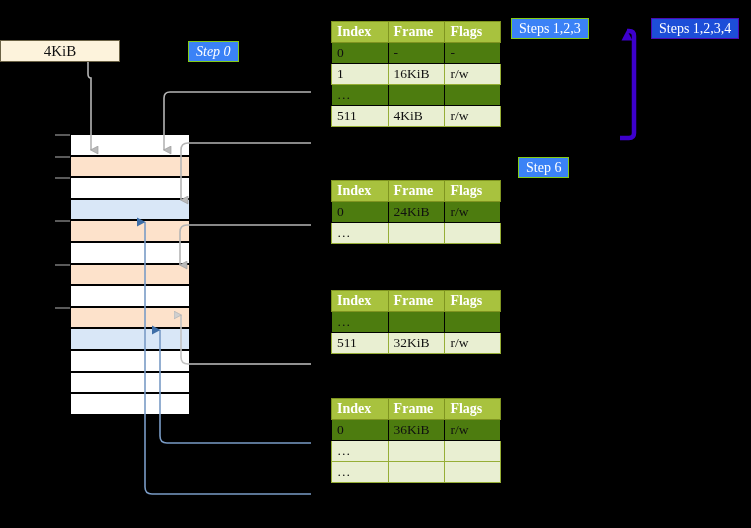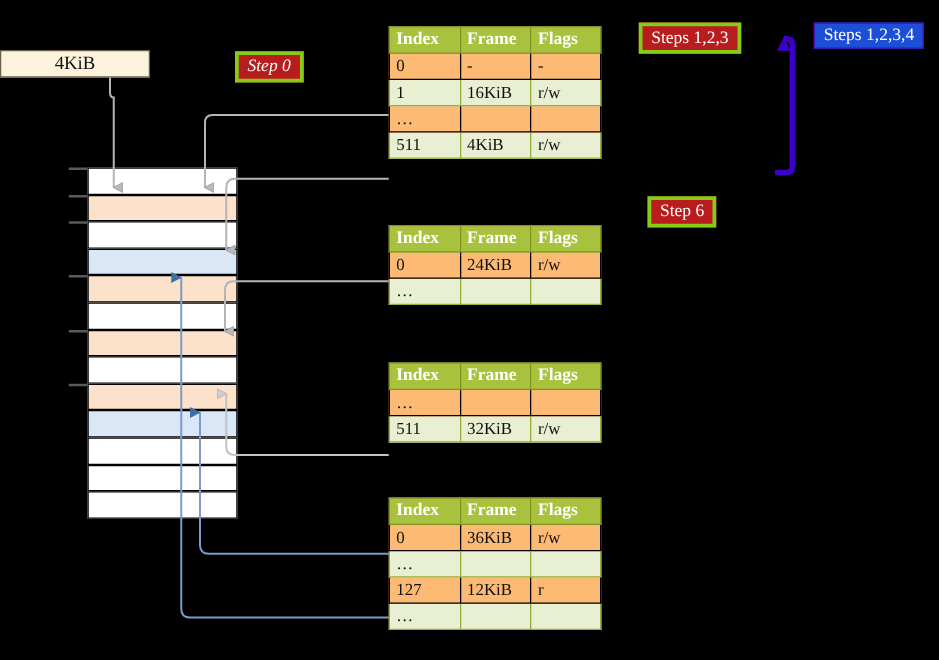--- a/index.html
+++ b/index.html
@@ -36,21 +36,21 @@
   .chip {
     position: absolute;
     color: #ffffff;
     font-size: 14px;
     line-height: 19px;
     padding: 0 7px;
     box-sizing: border-box;
     white-space: nowrap;
     text-align: center;
   }
-  .chip-red   { background: #b91c1c; border: 3px solid #84cc16; }
+  .chip-red   { background: #3b82f6; border: 1px solid #84cc16; }
   .chip-purple{ background: #1d4ed8; border: 1px solid #4a0bb5; }
 
   #chip-step0  { left: 188px; top: 41px; font-style: italic; }
   #chip-step123{ left: 511px; top: 18px; }
   #chip-step1234{ left: 651px; top: 18px; }
   #chip-step4  { left: 518px; top: 157px; }
 
   
   #memcol {
     position: absolute;
@@ -85,22 +85,23 @@
     left: 0; top: 0;
     width: 751px; height: 528px;
     pointer-events: none;
   }
 
   
   .ptable {
     position: absolute;
     width: 170px;
     border-collapse: collapse;
-    background: #fdba74;
+    background: #4d7c0f;
     font-size: 13.5px;
+    margin-left: 20px;
   }
   .ptable th, .ptable td {
     border: 1px solid #000000;
     padding: 2px 5px;
     height: 20px;
     box-sizing: border-box;
     text-align: left;
     color: #101010;
     font-weight: normal;
     white-space: nowrap;
@@ -311,25 +312,20 @@
         <tr>
           <td>0</td>
           <td>36KiB</td>
           <td>r/w</td>
         </tr>
         <tr class="alt">
           <td>…</td>
           <td></td>
           <td></td>
         </tr>
-        <tr>
-          <td>127</td>
-          <td>12KiB</td>
-          <td>r</td>
-        </tr>
         <tr class="alt">
           <td>…</td>
           <td></td>
           <td></td>
         </tr>
       </tbody>
     </table>
 
 </div>
 

